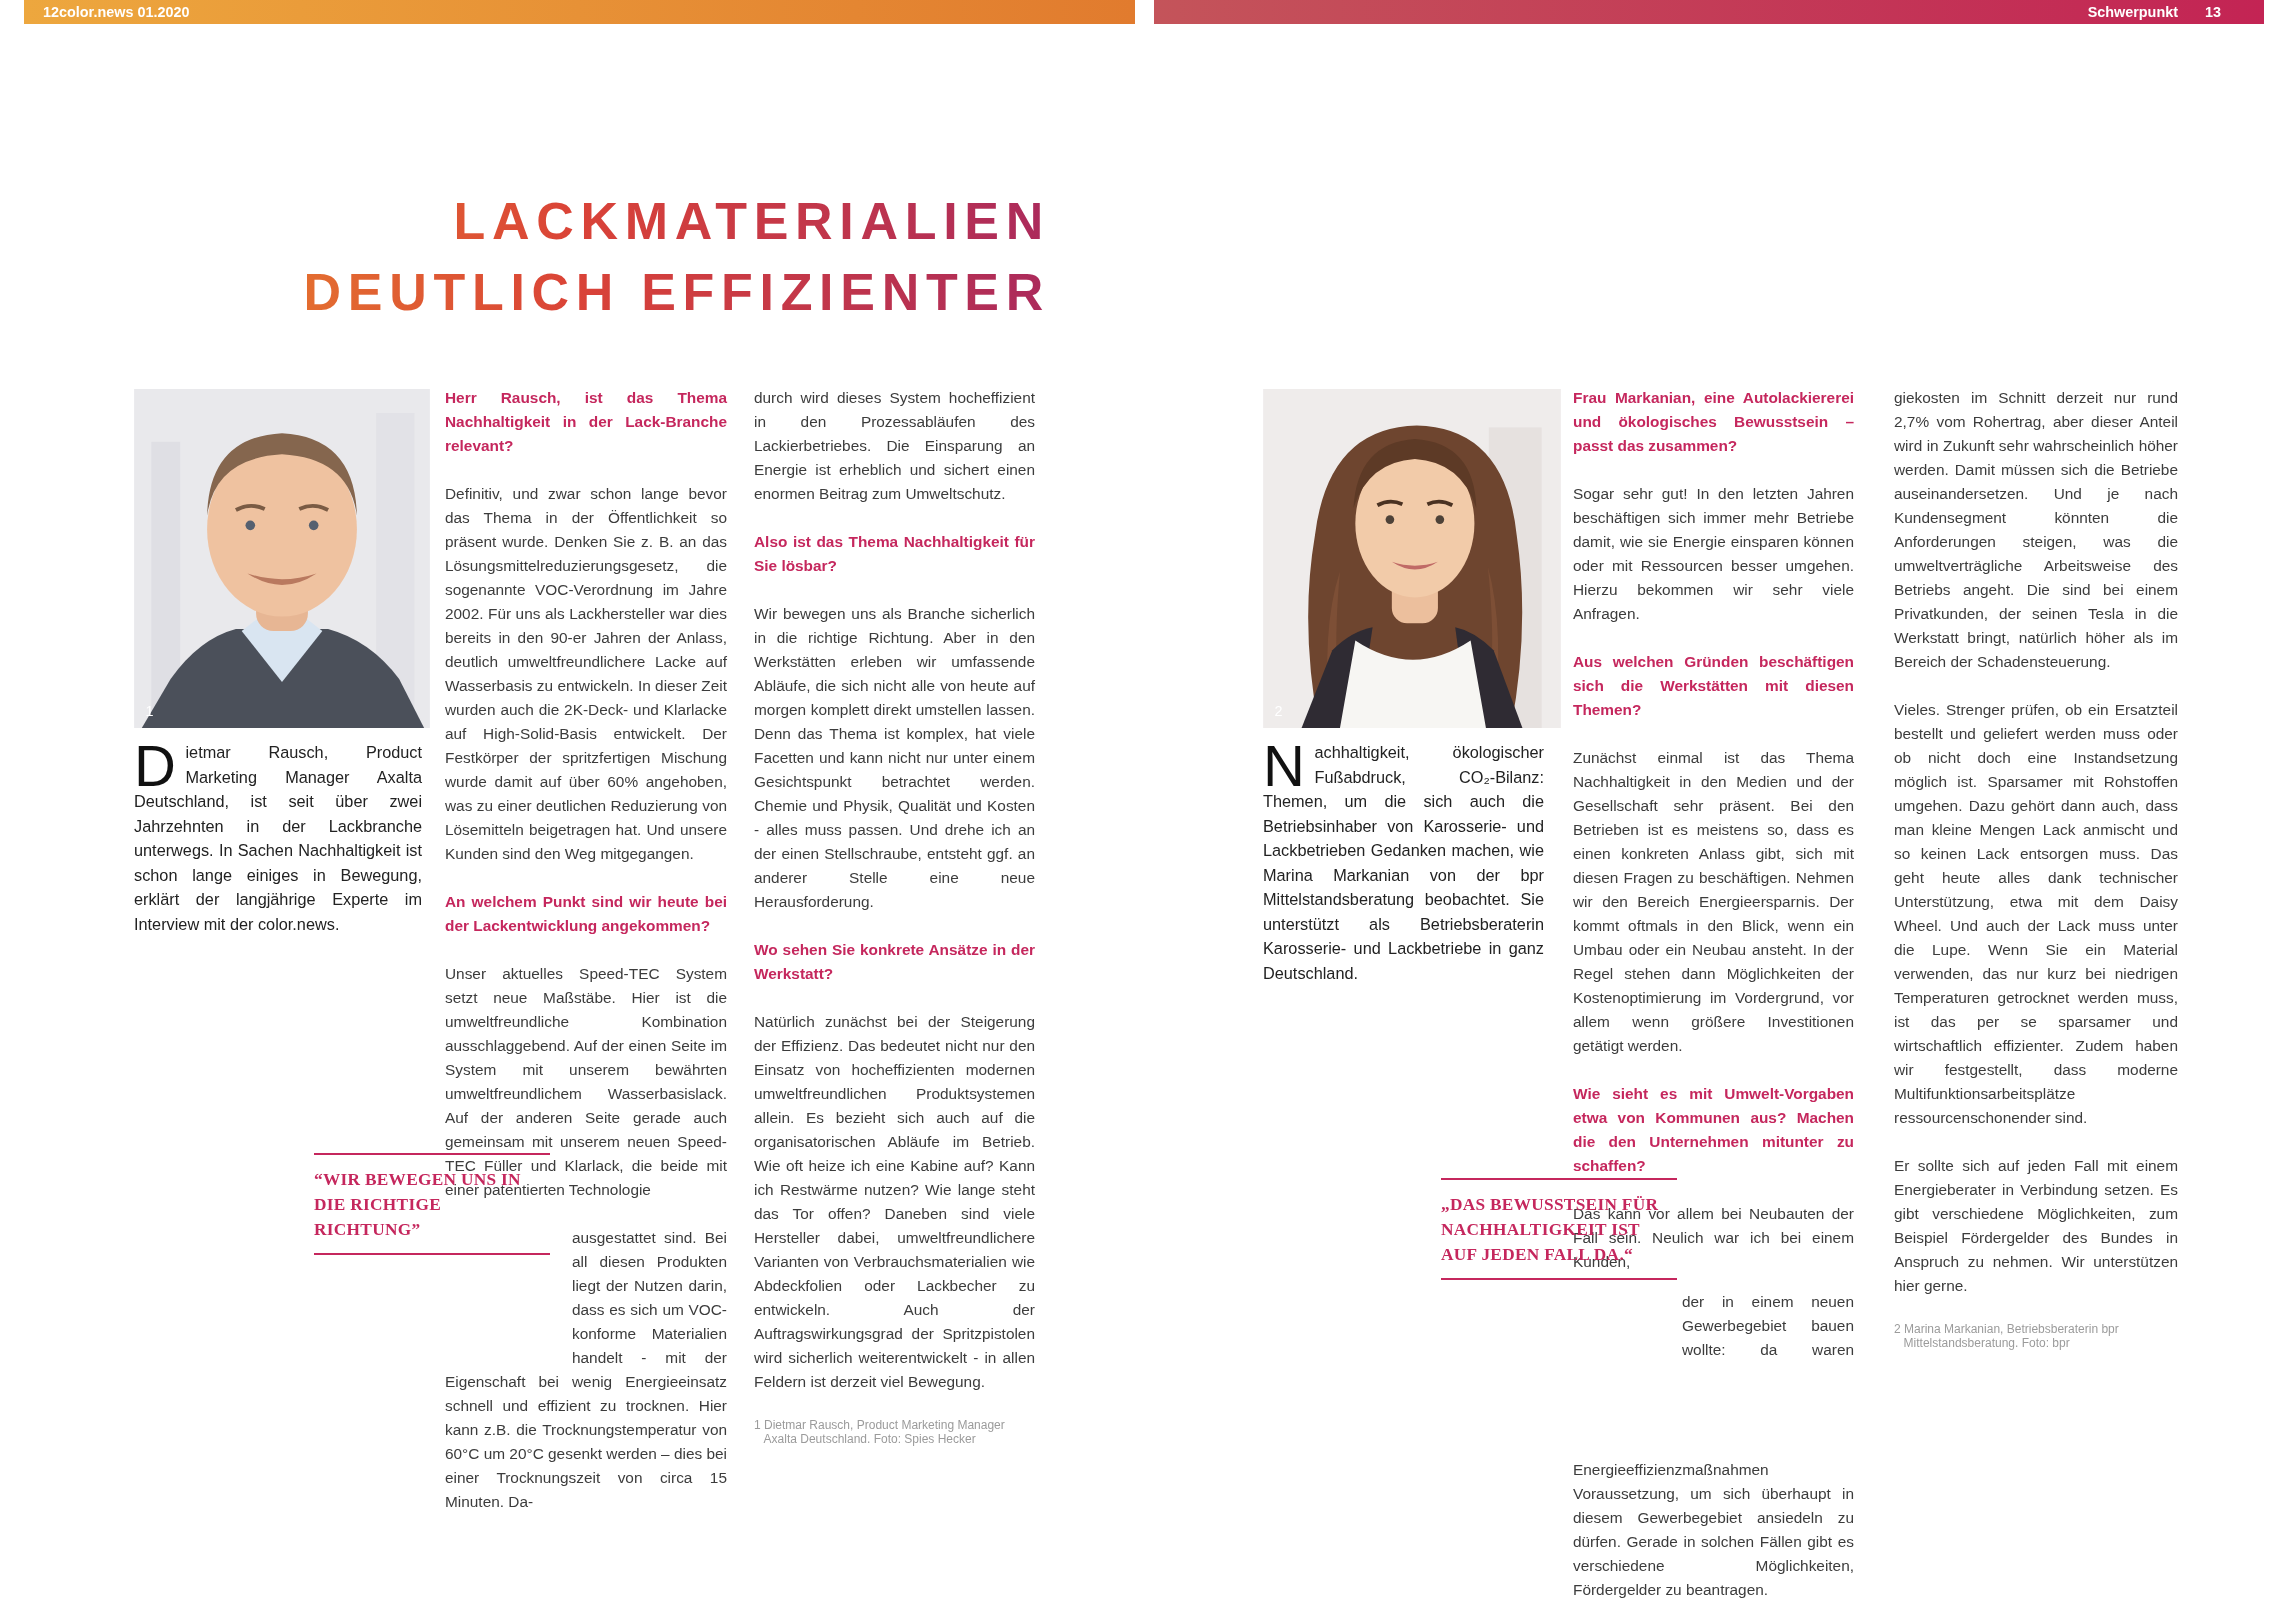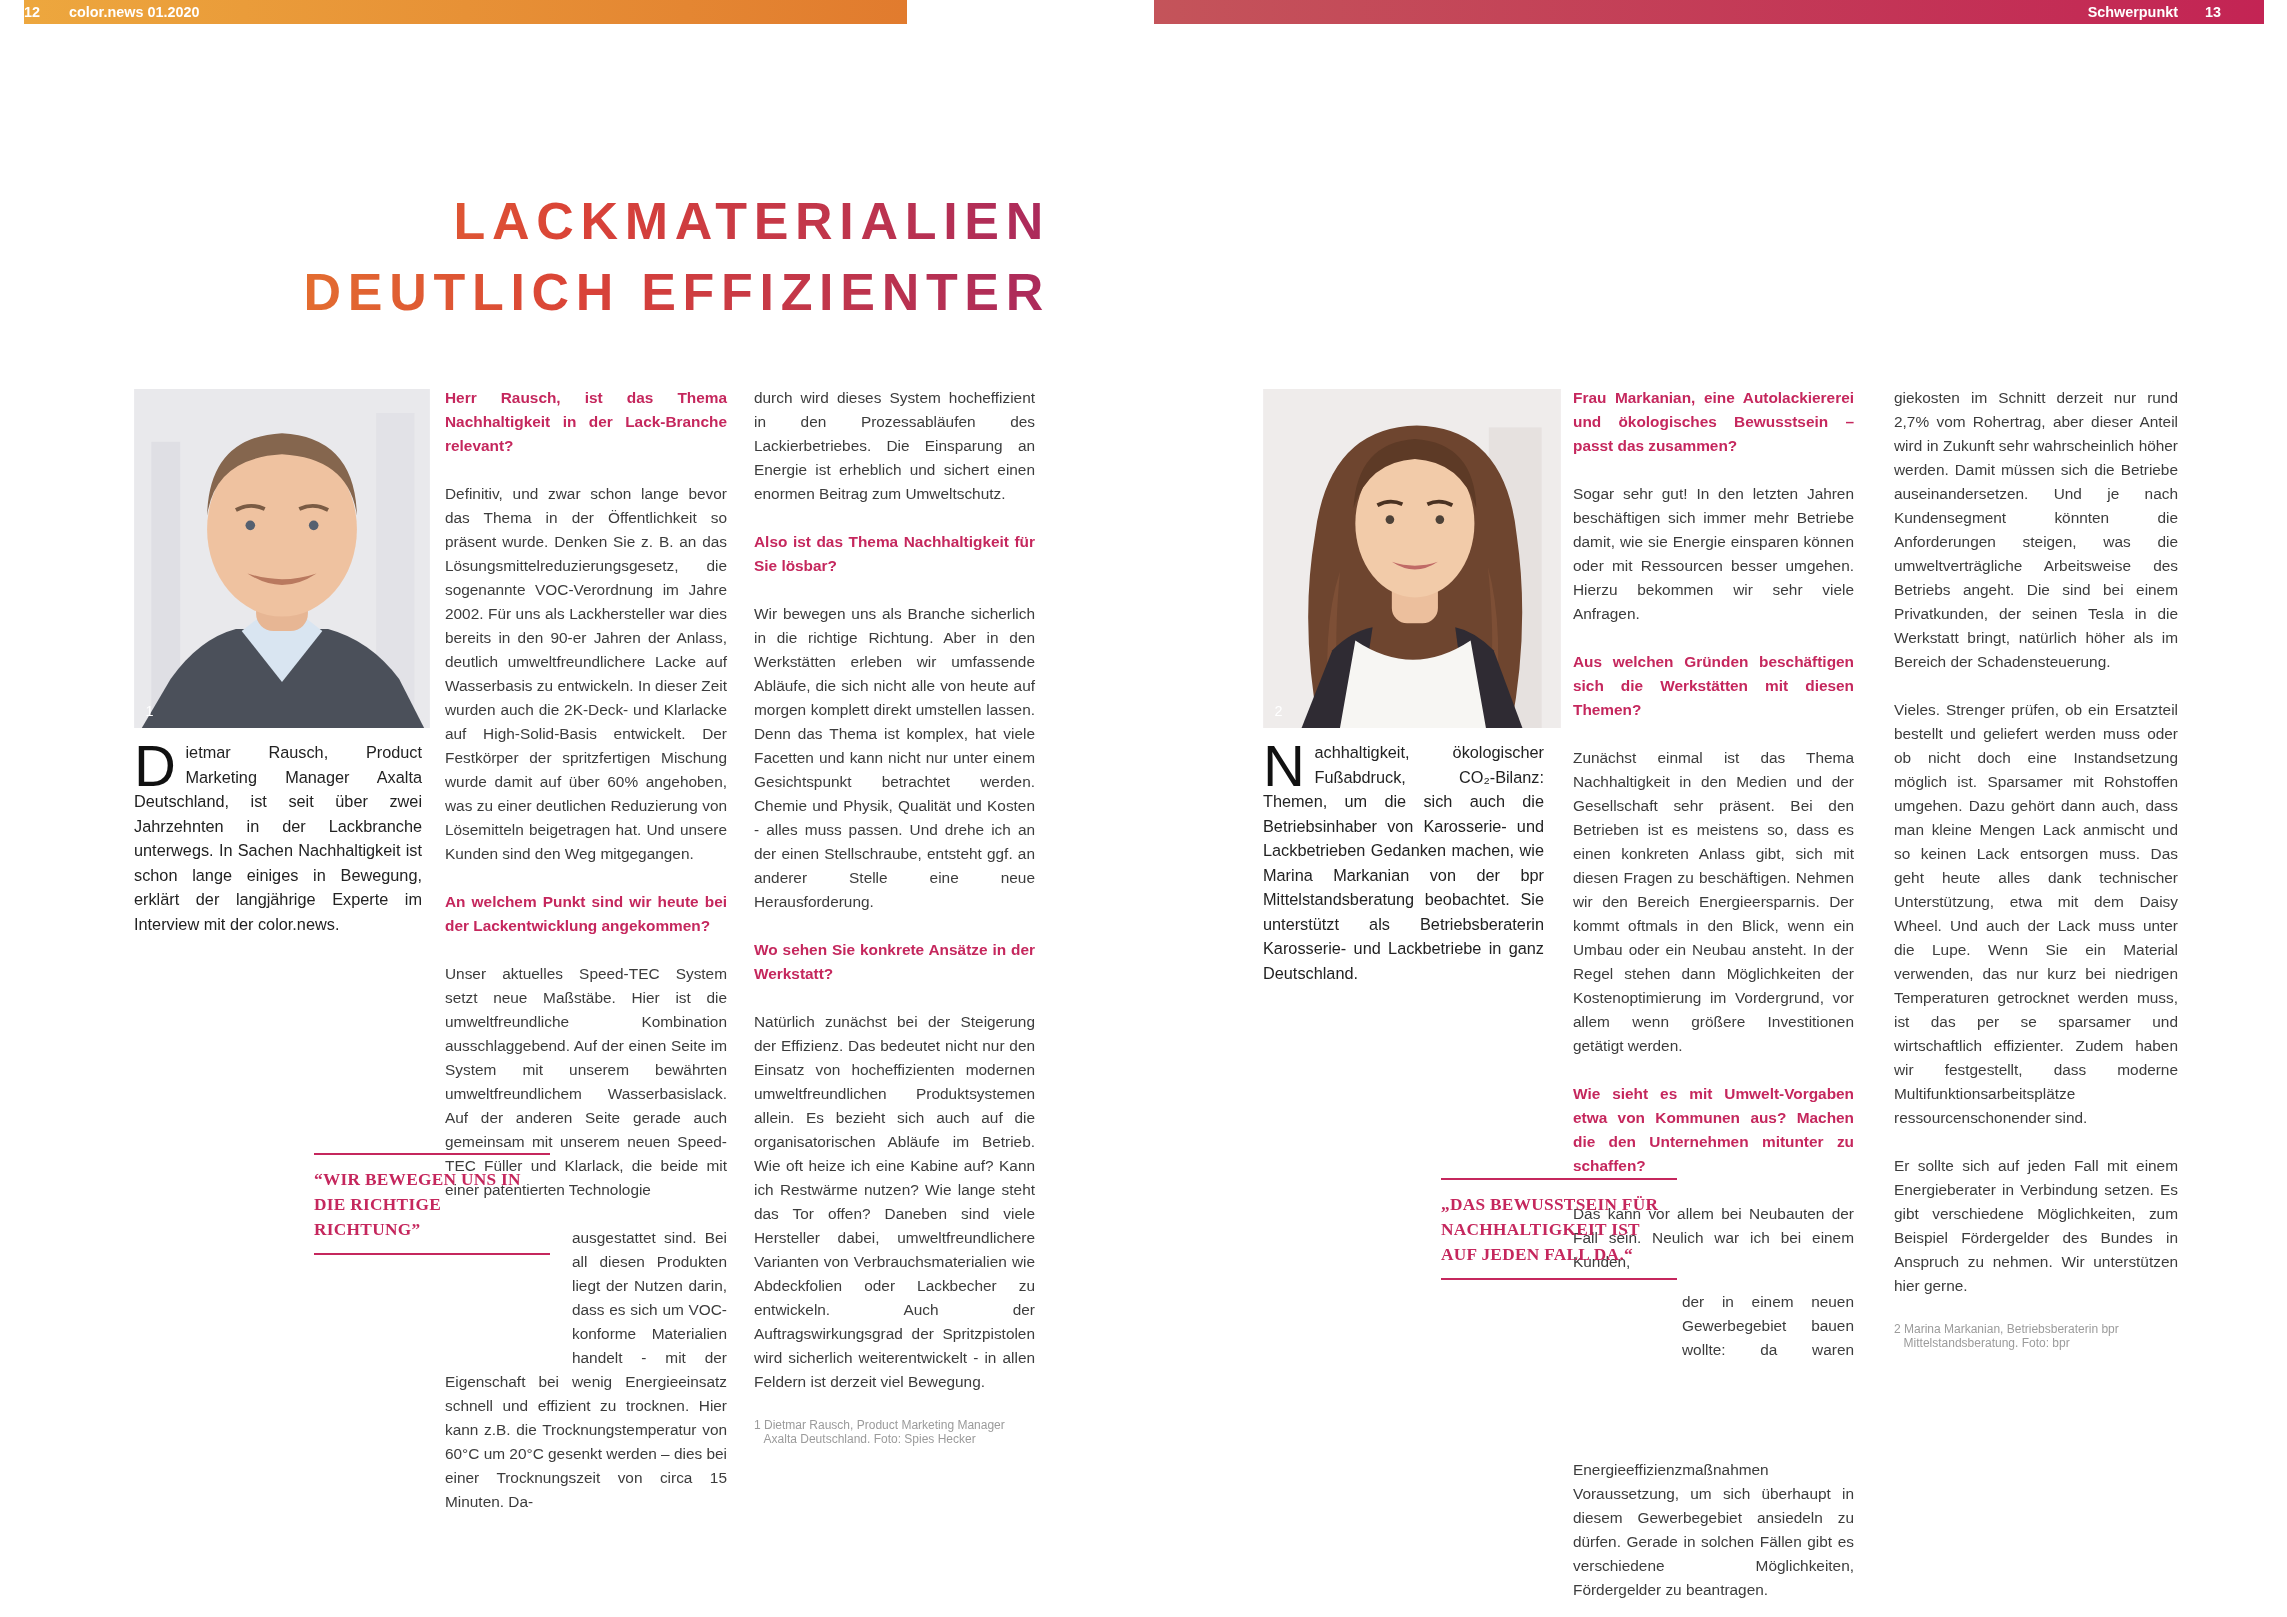--- a/index.html
+++ b/index.html
@@ -2,22 +2,22 @@
 <html lang="de"><head>
 <meta charset="utf-8">
 <style>
   html,body{margin:0;padding:0;background:#fff;}
   .page{position:relative;width:2287px;height:1618px;background:#ffffff;overflow:hidden;
         font-family:"Liberation Sans","DejaVu Sans",sans-serif;}
 
   
   .bar{position:absolute;top:0;height:24px;display:flex;align-items:center;
        color:#fff;font-weight:bold;font-size:14.4px;box-sizing:border-box;}
-  .bar-left{left:24px;width:883px;background:linear-gradient(90deg,#eda73e 0%,#e17b2e 100%);
-            gap:29px;}
+  .bar-left{left:24px;width:1111px;background:linear-gradient(90deg,#eda73e 0%,#e17b2e 100%);
+            padding-left:19px;}
   .bar-right{left:1154px;width:1110px;background:linear-gradient(90deg,#c4545a 0%,#c32454 100%);
              justify-content:flex-end;padding-right:43px;gap:27px;}
 
   
   .title{position:absolute;top:186px;font-size:52px;line-height:71px;font-weight:bold;
          letter-spacing:6.7px;color:#cf4436;}
   @supports (-webkit-background-clip:text){
     .title{background:linear-gradient(90deg,#e9872b 0%,#da4337 48%,#ab2a5c 100%);
            -webkit-background-clip:text;background-clip:text;color:transparent;}
   }

